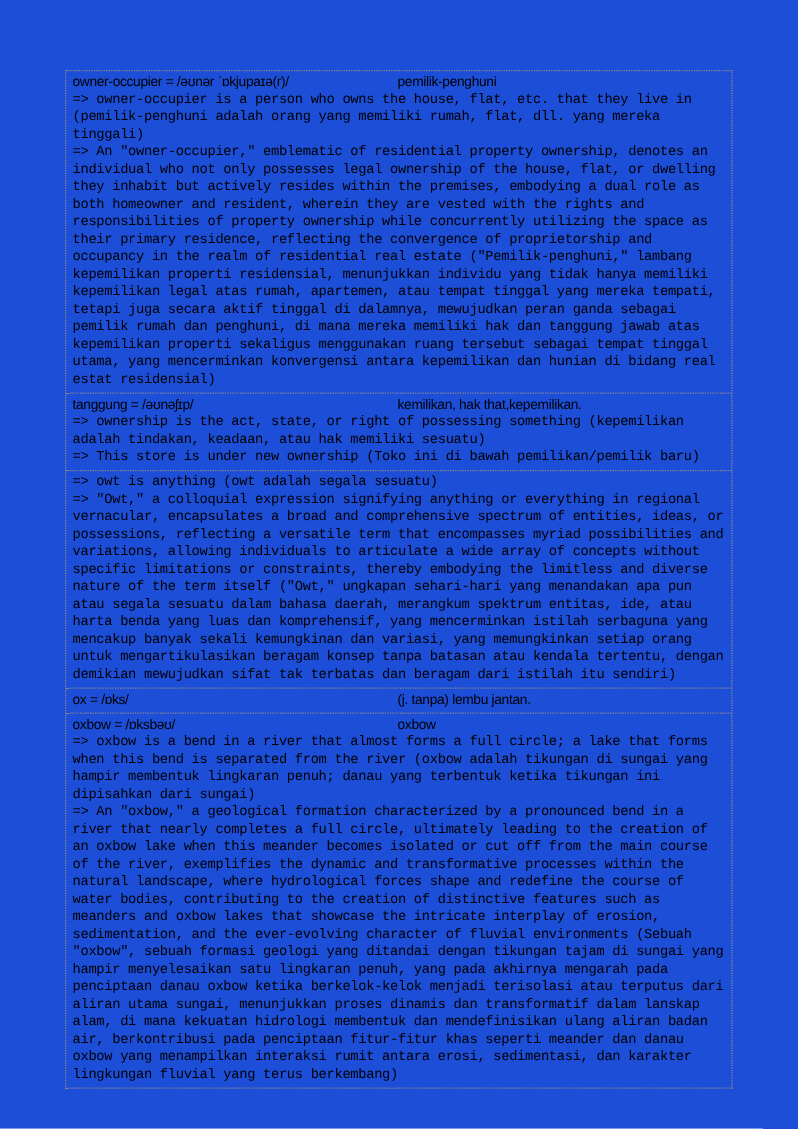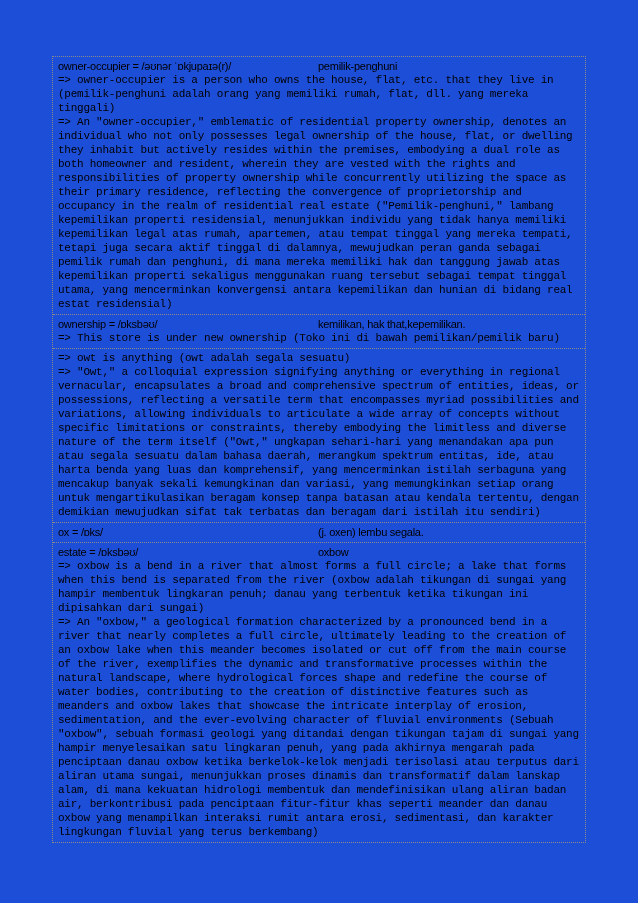--- a/index.html
+++ b/index.html
@@ -65,47 +65,48 @@
       <span class="translation">pemilik-penghuni</span>
     </div>
     <div class="defs">
           <div class="def">=&gt; owner-occupier is a person who owns the house, flat, etc. that they live in (pemilik-penghuni adalah orang yang memiliki rumah, flat, dll. yang mereka tinggali)</div>
           <div class="def">=&gt; An "owner-occupier," emblematic of residential property ownership, denotes an individual who not only possesses legal ownership of the house, flat, or dwelling they inhabit but actively resides within the premises, embodying a dual role as both homeowner and resident, wherein they are vested with the rights and responsibilities of property ownership while concurrently utilizing the space as their primary residence, reflecting the convergence of proprietorship and occupancy in the realm of residential real estate ("Pemilik-penghuni," lambang kepemilikan properti residensial, menunjukkan individu yang tidak hanya memiliki kepemilikan legal atas rumah, apartemen, atau tempat tinggal yang mereka tempati, tetapi juga secara aktif tinggal di dalamnya, mewujudkan peran ganda sebagai pemilik rumah dan penghuni, di mana mereka memiliki hak dan tanggung jawab atas kepemilikan properti sekaligus menggunakan ruang tersebut sebagai tempat tinggal utama, yang mencerminkan konvergensi antara kepemilikan dan hunian di bidang real estat residensial)</div>
         </div>
   </div>
 
   <div class="entry">
     <div class="entry-header">
-      <span class="headword">ownership = /ɒksbəʊ/</span>
+      <span class="headword">tanggung = /əʊnəʃɪp/</span>
       <span class="translation">kemilikan, hak that,kepemilikan.</span>
     </div>
     <div class="defs">
+          <div class="def">=&gt; ownership is the act, state, or right of possessing something (kepemilikan adalah tindakan, keadaan, atau hak memiliki sesuatu)</div>
           <div class="def">=&gt; This store is under new ownership (Toko ini di bawah pemilikan/pemilik baru)</div>
         </div>
   </div>
 
   <div class="entry">
     <div class="defs">
           <div class="def">=&gt; owt is anything (owt adalah segala sesuatu)</div>
           <div class="def">=&gt; "Owt," a colloquial expression signifying anything or everything in regional vernacular, encapsulates a broad and comprehensive spectrum of entities, ideas, or possessions, reflecting a versatile term that encompasses myriad possibilities and variations, allowing individuals to articulate a wide array of concepts without specific limitations or constraints, thereby embodying the limitless and diverse nature of the term itself ("Owt," ungkapan sehari-hari yang menandakan apa pun atau segala sesuatu dalam bahasa daerah, merangkum spektrum entitas, ide, atau harta benda yang luas dan komprehensif, yang mencerminkan istilah serbaguna yang mencakup banyak sekali kemungkinan dan variasi, yang memungkinkan setiap orang untuk mengartikulasikan beragam konsep tanpa batasan atau kendala tertentu, dengan demikian mewujudkan sifat tak terbatas dan beragam dari istilah itu sendiri)</div>
         </div>
   </div>
 
   <div class="entry">
     <div class="entry-header">
       <span class="headword">ox = /ɒks/</span>
-      <span class="translation">(j. oxen) lembu segala.</span>
+      <span class="translation">(j. tanpa) lembu jantan.</span>
     </div>
     <div class="defs">
         </div>
   </div>
 
   <div class="entry">
     <div class="entry-header">
-      <span class="headword">estate = /ɒksbəʊ/</span>
+      <span class="headword">oxbow = /ɒksbəʊ/</span>
       <span class="translation">oxbow</span>
     </div>
     <div class="defs">
           <div class="def">=&gt; oxbow is a bend in a river that almost forms a full circle; a lake that forms when this bend is separated from the river (oxbow adalah tikungan di sungai yang hampir membentuk lingkaran penuh; danau yang terbentuk ketika tikungan ini dipisahkan dari sungai)</div>
           <div class="def">=&gt; An "oxbow," a geological formation characterized by a pronounced bend in a river that nearly completes a full circle, ultimately leading to the creation of an oxbow lake when this meander becomes isolated or cut off from the main course of the river, exemplifies the dynamic and transformative processes within the natural landscape, where hydrological forces shape and redefine the course of water bodies, contributing to the creation of distinctive features such as meanders and oxbow lakes that showcase the intricate interplay of erosion, sedimentation, and the ever-evolving character of fluvial environments (Sebuah "oxbow", sebuah formasi geologi yang ditandai dengan tikungan tajam di sungai yang hampir menyelesaikan satu lingkaran penuh, yang pada akhirnya mengarah pada penciptaan danau oxbow ketika berkelok-kelok menjadi terisolasi atau terputus dari aliran utama sungai, menunjukkan proses dinamis dan transformatif dalam lanskap alam, di mana kekuatan hidrologi membentuk dan mendefinisikan ulang aliran badan air, berkontribusi pada penciptaan fitur-fitur khas seperti meander dan danau oxbow yang menampilkan interaksi rumit antara erosi, sedimentasi, dan karakter lingkungan fluvial yang terus berkembang)</div>
         </div>
   </div>
 </div>
 </div>
 

